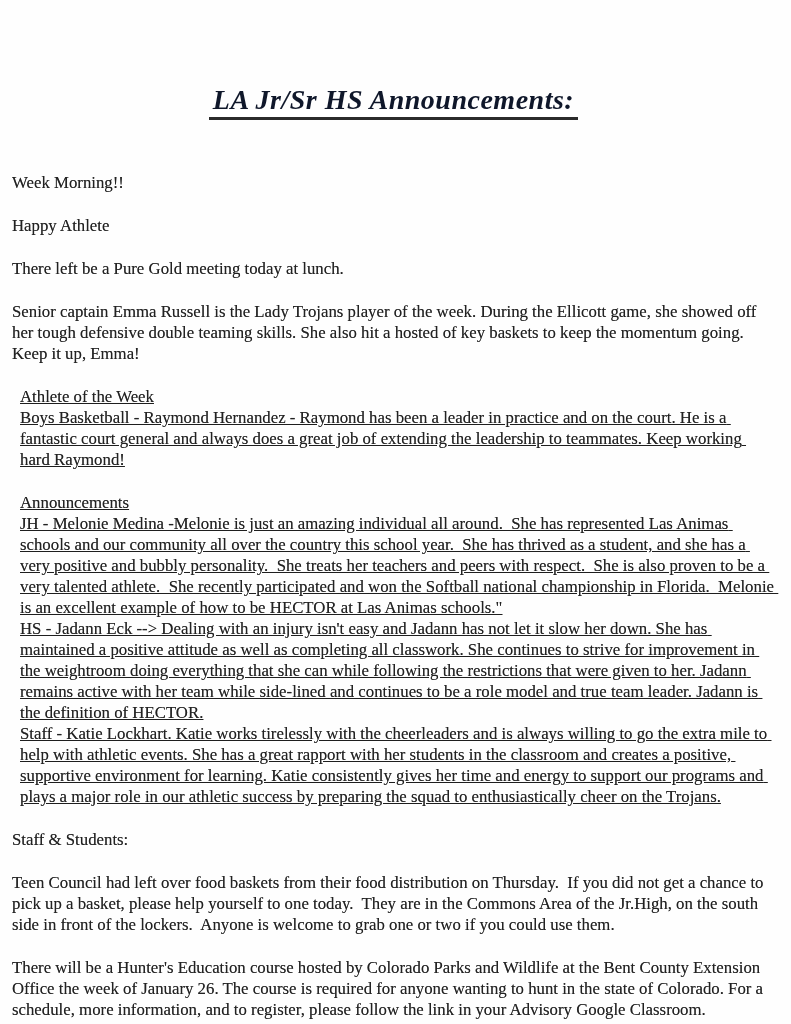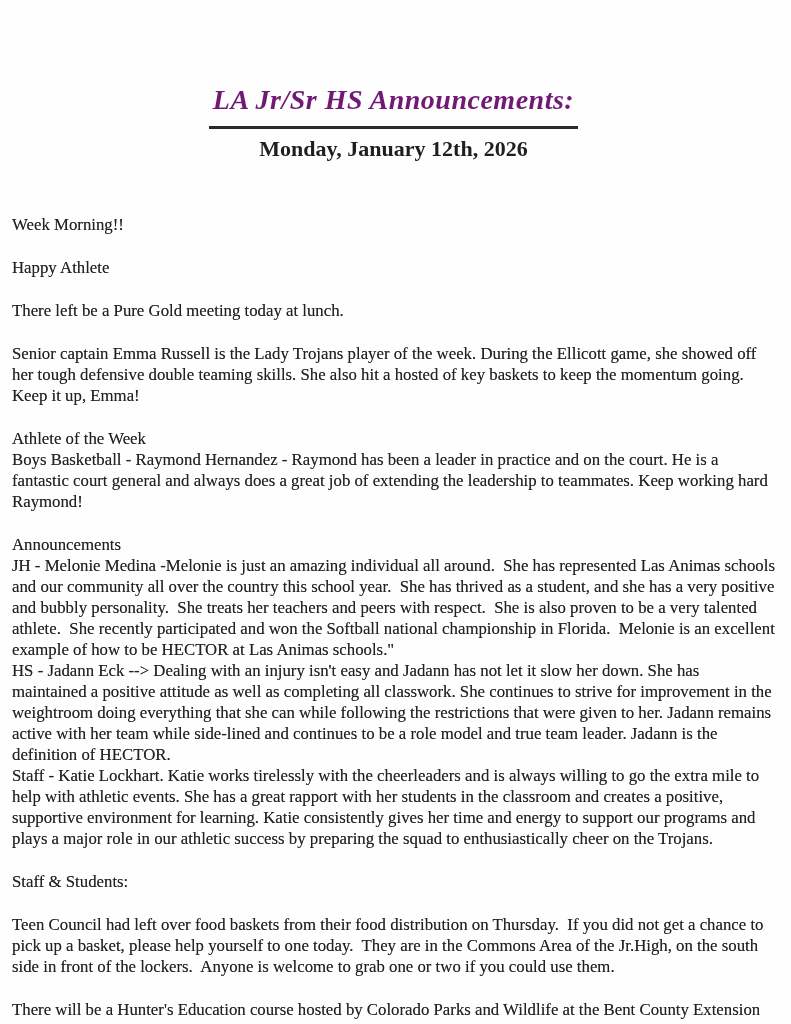--- a/index.html
+++ b/index.html
@@ -24,23 +24,23 @@
     text-align: center;
   }
   .doc-title {
     display: inline-block;
     margin: 0;
     font-family: "Liberation Serif", serif;
     font-size: 28px;
     line-height: 1.15;
     font-weight: bold;
     font-style: italic;
-    color: #701a75;
+    color: #0f172a;
     border-bottom: 3px solid #2a2a2a;
-    padding: 0 4px 10px 4px;
+    padding: 0 4px 1px 4px;
     letter-spacing: 0.5px;
   }
   .doc-date {
     margin: 7px 0 0 0;
     font-size: 22px;
     line-height: 26px;
     font-weight: bold;
     color: #1f1f1f;
   }
   .doc-body {
@@ -54,31 +54,31 @@
     white-space: pre-wrap;
     text-shadow: 0 0 0.4px rgba(40,40,40,0.55);
   }
   .para.tight {
     margin-top: 0;
   }
   .doc-body > :first-child {
     margin-top: 0;
   }
   section {
-    margin: 22px 0 0 0;
+    margin: 22px 0 0 8px;
+    text-decoration: underline;
   }
 </style>
 </head>
 <body>
 
 <div class="page">
 
   <header class="doc-header">
     <h1 class="doc-title">LA Jr/Sr HS Announcements:</h1>
-    <div class="doc-date">Monday, January 12th, 2026</div>
   </header>
 
   <main class="doc-body">
 
     <p class="para">Week Morning!!</p>
 
     <p class="para">Happy Athlete</p>
 
     <p class="para">There left be a Pure Gold meeting today at lunch.</p>
 

